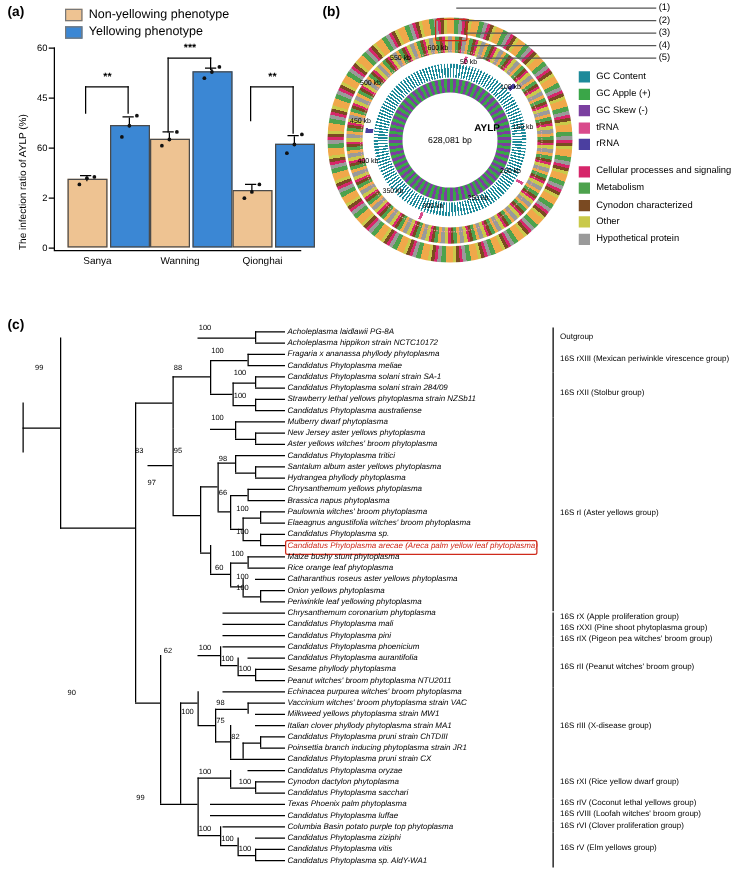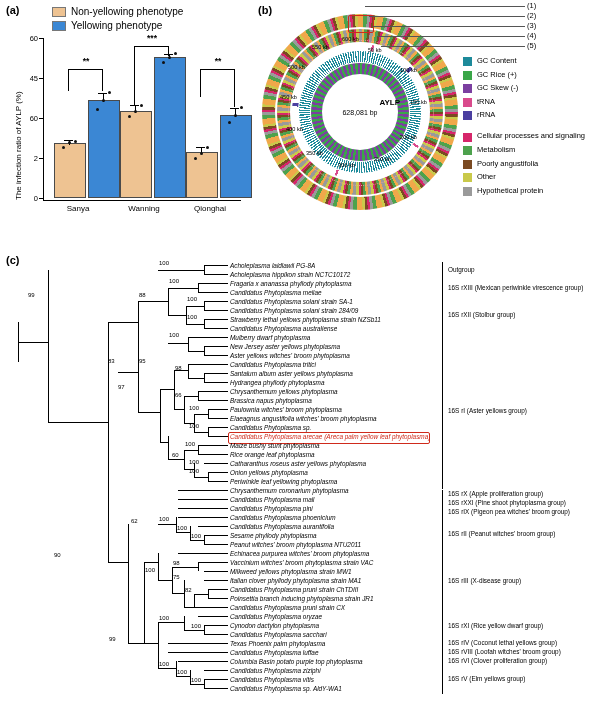--- a/index.html
+++ b/index.html
@@ -205,21 +205,21 @@
   <div class="leader" style="left:272px;top:31px;">(4)</div>
   <div class="leader" style="left:272px;top:41px;">(5)</div>
 
   <div class="legend-b">
     <div class="row">
       <span class="sw" style="background:#1d8a9a"></span>
       <span>GC Content</span>
     </div>
     <div class="row">
       <span class="sw" style="background:#3aa648"></span>
-      <span>GC Rice (+)</span>
+      <span>GC Apple (+)</span>
     </div>
     <div class="row">
       <span class="sw" style="background:#7b3fa0"></span>
       <span>GC Skew (-)</span>
     </div>
     <div class="row">
       <span class="sw" style="background:#d94a8c"></span>
       <span>tRNA</span>
     </div>
     <div class="row">
@@ -230,21 +230,21 @@
     <div class="row">
       <span class="sw" style="background:#d6266a"></span>
       <span style="line-height:1.15">Cellular processes and signaling</span>
     </div>
     <div class="row">
       <span class="sw" style="background:#4da24d"></span>
       <span>Metabolism</span>
     </div>
     <div class="row">
       <span class="sw" style="background:#7a4a22"></span>
-      <span>Poorly angustifolia</span>
+      <span>Cynodon characterized</span>
     </div>
     <div class="row">
       <span class="sw" style="background:#c9c94a"></span>
       <span>Other</span>
     </div>
     <div class="row">
       <span class="sw" style="background:#9a9a9a"></span>
       <span>Hypothetical protein</span>
     </div>
   </div>

